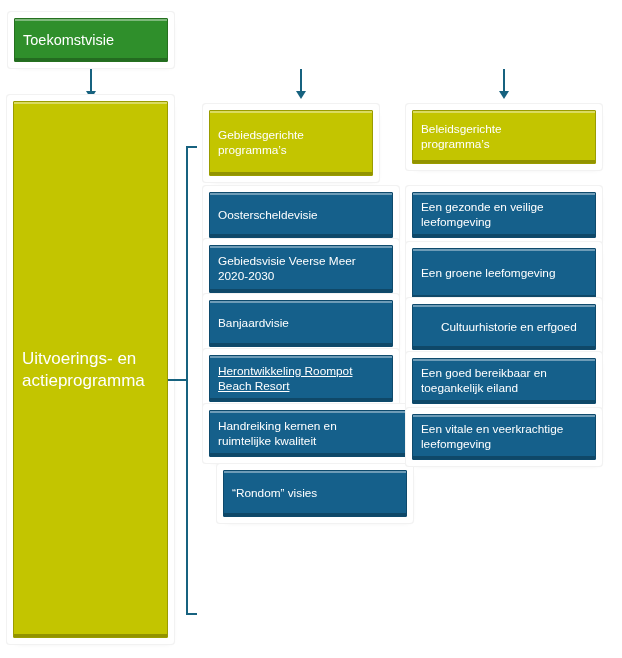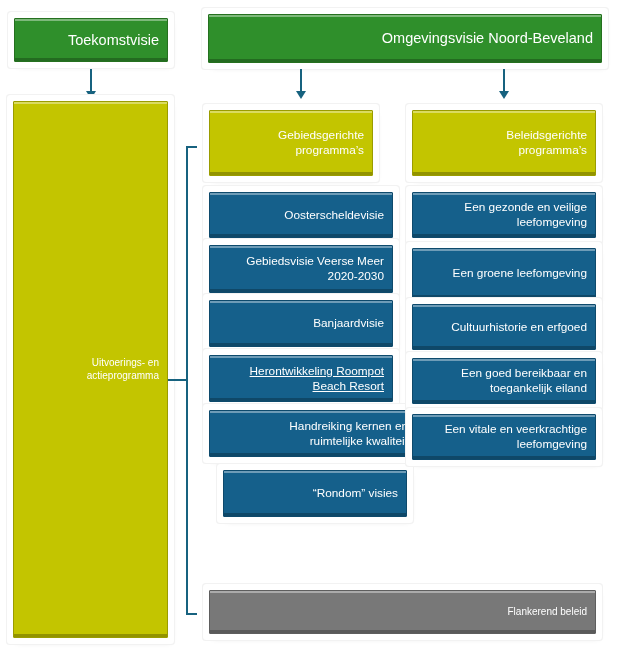--- a/index.html
+++ b/index.html
@@ -18,21 +18,21 @@
     overflow: hidden;
   }
 
   
   .box {
     position: absolute;
     box-sizing: border-box;
     display: flex;
     align-items: center;
     justify-content: center;
-    text-align: right;
+    text-align: left;
     color: #ffffff;
     line-height: 1.25;
     border-radius: 1px;
     
     box-shadow:
       0 0 0 6px #ffffff,
       0 0 0 7px #f2f2f2,
       3px 4px 6px -1px rgba(0,0,0,0.30);
   }
   .box .label {
@@ -60,21 +60,21 @@
     background: rgba(0,0,0,0.25);
     pointer-events: none;
   }
 
   .green  { background: #2f8f2b; border: 1px solid #25701f; }
   .yellow { background: #c3c500; border: 1px solid #9a9c00; }
   .blue   { background: #15608b; border: 1px solid #0e4a6c; }
   .gray   { background: #787878; border: 1px solid #5e5e5e; }
 
   .fs15 { font-size: 14.5px; }
-  .fs13 { font-size: 10px; padding-left: 21px; }
+  .fs13 { font-size: 17px; }
   .fs12 { font-size: 11.8px; }
 
   
   .conn {
     position: absolute;
     background: #17627f;
   }
   .conn-v { width: 2px; }
   .conn-h { height: 2px; }
 
@@ -100,23 +100,20 @@
 </style>
 </head>
 <body>
 
 <div id="canvas">
 
   <div class="box green fs15" style="left:14px; top:18px; width:154px; height:44px;">
     <span class="label">Toekomstvisie</span>
   </div>
 
-  <div class="box green fs15" style="left:208px; top:14px; width:394px; height:49px;">
-    <span class="label">Omgevingsvisie Noord-Beveland</span>
-  </div>
 
   <div class="conn conn-v" style="left:90px; top:69px; height:24px;"></div>
   <div class="arrowhead" style="left:86px; top:91px;"></div>
 
   <div class="conn conn-v" style="left:300px; top:69px; height:24px;"></div>
   <div class="arrowhead" style="left:296px; top:91px;"></div>
 
   <div class="conn conn-v" style="left:503px; top:69px; height:24px;"></div>
   <div class="arrowhead" style="left:499px; top:91px;"></div>
 
@@ -154,21 +151,21 @@
   <div class="box blue fs12" style="left:209px; top:410px; width:208px; height:47px;">
     <span class="label">Handreiking kernen en
 ruimtelijke kwaliteit</span>
   </div>
 
   <div class="box blue fs12" style="left:223px; top:470px; width:184px; height:47px;">
     <span class="label">“Rondom” visies</span>
   </div>
 
 
-  <div class="box yellow fs12" style="left:412px; top:110px; width:184px; height:66px;">
+  <div class="box yellow fs12" style="left:412px; top:110px; width:184px; height:54px;">
     <span class="label">Beleidsgerichte
 programma’s</span>
   </div>
 
   <div class="box blue fs12" style="left:412px; top:192px; width:184px; height:46px;">
     <span class="label">Een gezonde en veilige
 leefomgeving</span>
   </div>
 
   <div class="box blue fs12" style="left:412px; top:248px; width:184px; height:51px;">
@@ -182,17 +179,14 @@
   <div class="box blue fs12" style="left:412px; top:358px; width:184px; height:46px;">
     <span class="label">Een goed bereikbaar en
 toegankelijk eiland</span>
   </div>
 
   <div class="box blue fs12" style="left:412px; top:414px; width:184px; height:46px;">
     <span class="label">Een vitale en veerkrachtige
 leefomgeving</span>
   </div>
 
-  <div class="box gray fs13" style="left:209px; top:590px; width:387px; height:44px;">
-    <span class="label">Flankerend beleid</span>
-  </div>
 
 </div>
 
 </body></html>

